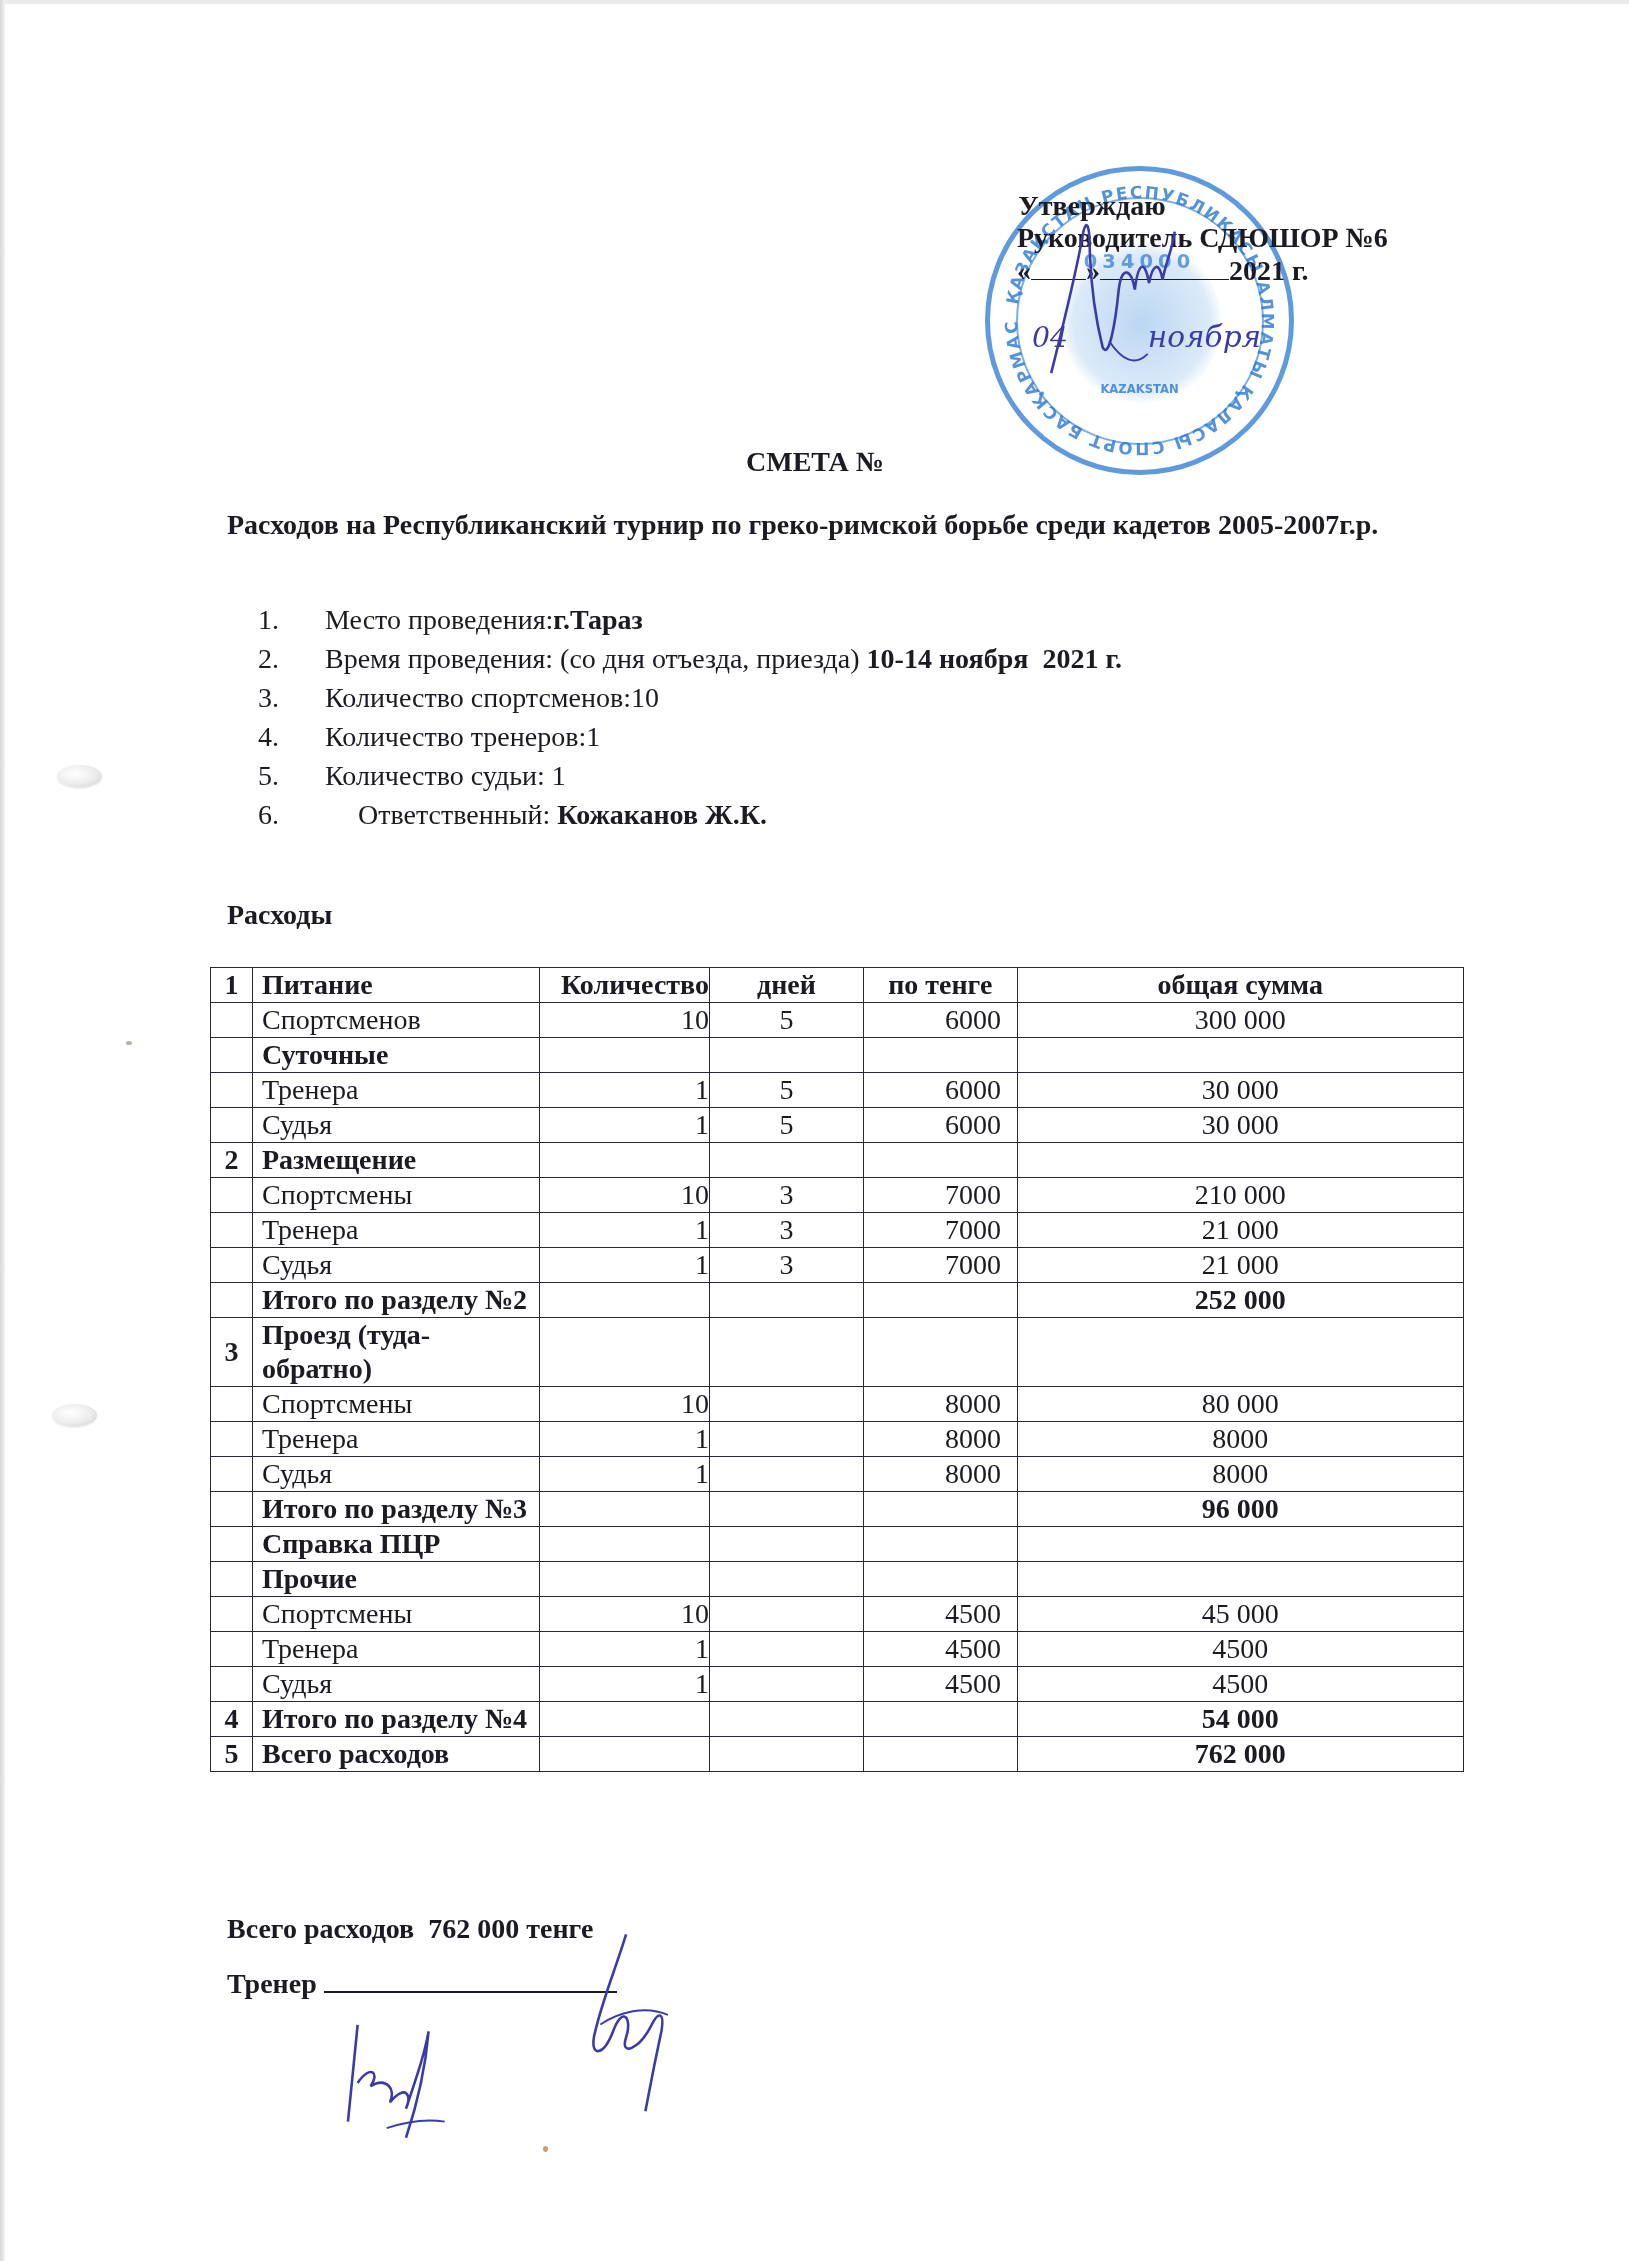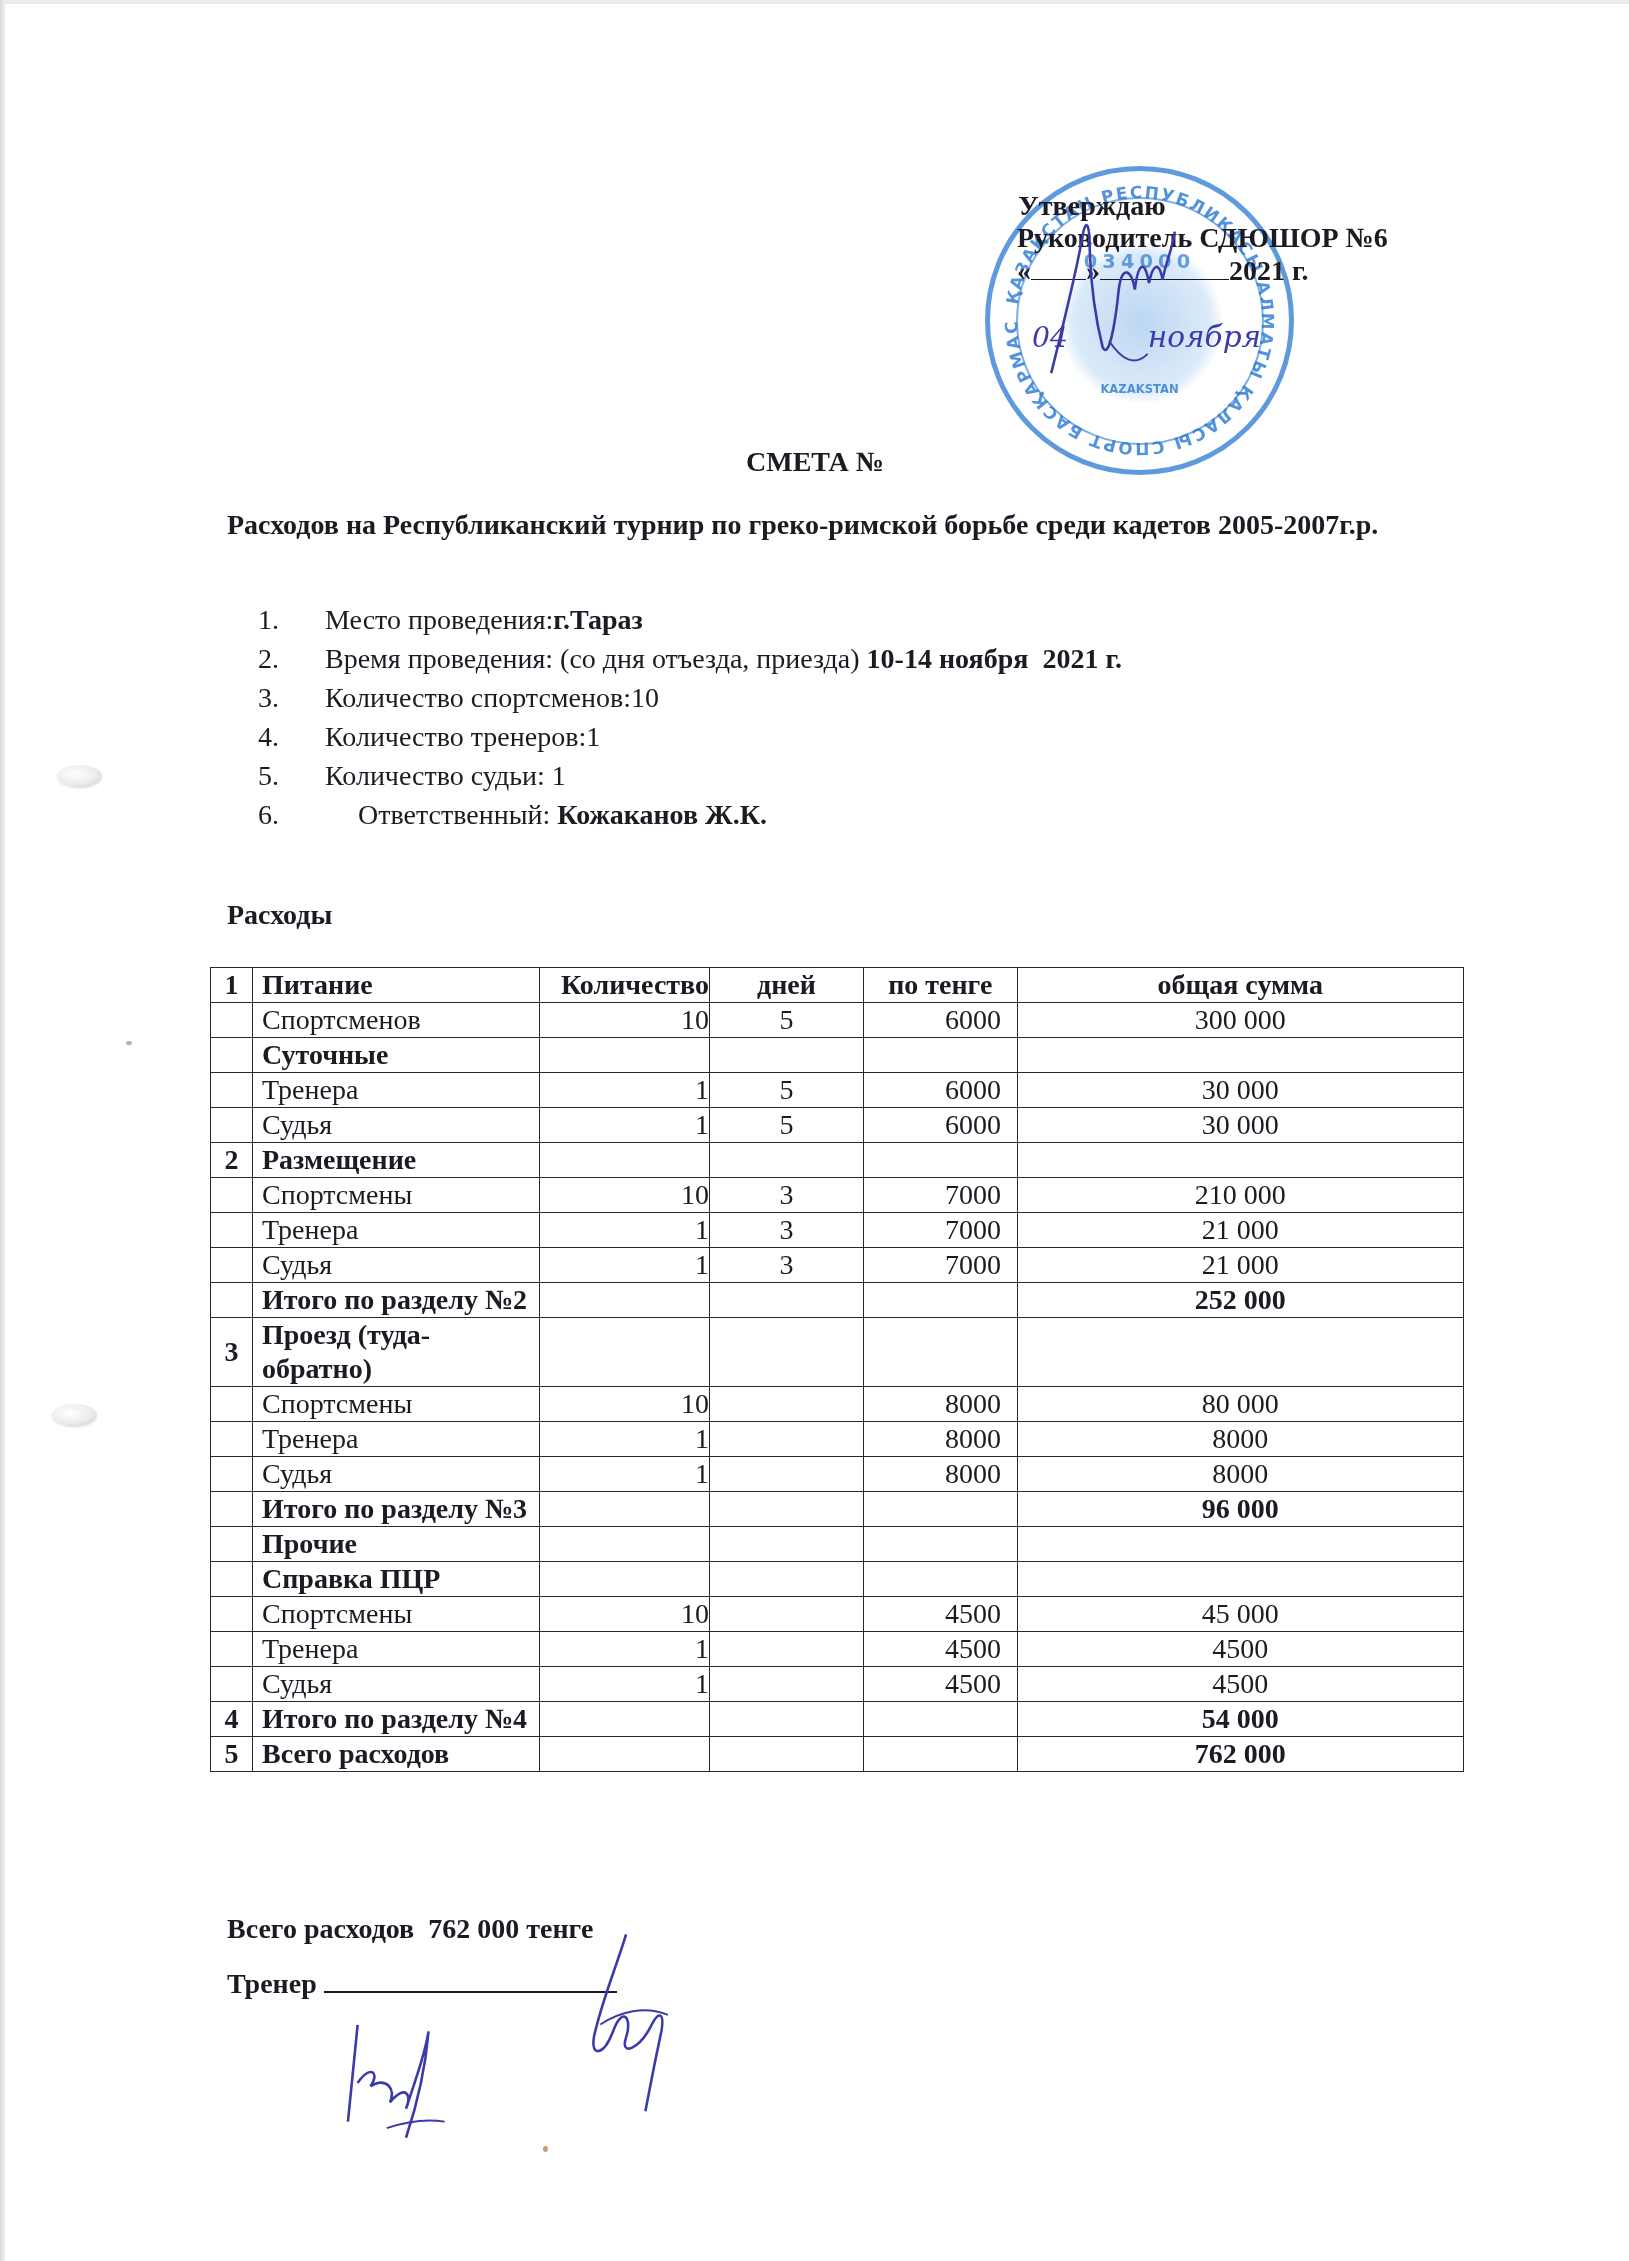--- a/index.html
+++ b/index.html
@@ -284,29 +284,29 @@
       <tr class="bold">
         <td class="c-no"></td>
         <td class="c-name">Итого по разделу №3</td>
         <td class="c-qty"></td>
         <td class="c-days"></td>
         <td class="c-price"></td>
         <td class="c-total">96 000</td>
       </tr>
       <tr class="bold">
         <td class="c-no"></td>
+        <td class="c-name">Справка ПЦР</td>
+        <td class="c-qty"></td>
+        <td class="c-days"></td>
+        <td class="c-price"></td>
+        <td class="c-total"></td>
+      </tr>
+      <tr class="bold">
+        <td class="c-no"></td>
         <td class="c-name">Прочие</td>
-        <td class="c-qty"></td>
-        <td class="c-days"></td>
-        <td class="c-price"></td>
-        <td class="c-total"></td>
-      </tr>
-      <tr class="bold">
-        <td class="c-no"></td>
-        <td class="c-name">Справка ПЦР</td>
         <td class="c-qty"></td>
         <td class="c-days"></td>
         <td class="c-price"></td>
         <td class="c-total"></td>
       </tr>
       <tr>
         <td class="c-no"></td>
         <td class="c-name">Спортсмены</td>
         <td class="c-qty">10</td>
         <td class="c-days"></td>

